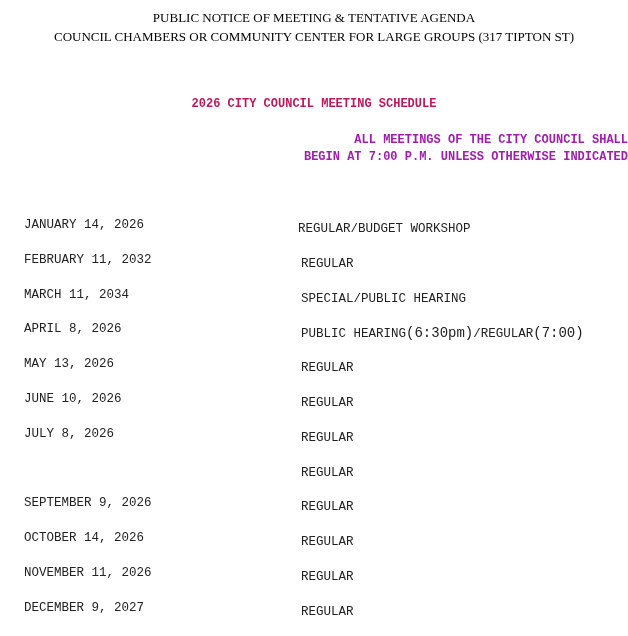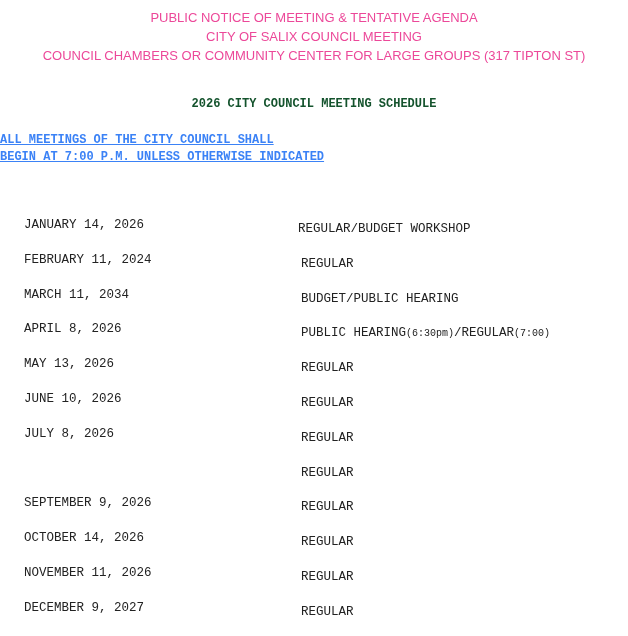--- a/index.html
+++ b/index.html
@@ -13,51 +13,50 @@
       position: relative;
       overflow: hidden;
       color: #1a1a1a;
     }
     .notice-header {
       position: absolute;
       top: 8px;
       left: 0;
       width: 628px;
       text-align: center;
-      font-family: Liberation Sans, sans-serif;
+      font-family: Liberation Serif, serif;
       font-size: 13px;
       line-height: 19px;
-      color: #ec4899;
+      color: #000000;
     }
     .notice-header div { white-space: nowrap; }
     .schedule-title {
       position: absolute;
       top: 96px;
       left: 0;
       width: 628px;
       text-align: center;
       font-family: "Liberation Mono", monospace;
       font-weight: bold;
       font-size: 12px;
       line-height: 16px;
-      color: #14532d;
+      color: #be185d;
       white-space: nowrap;
     }
     .schedule-note {
       position: absolute;
       top: 132px;
       left: 0;
       width: 628px;
-      text-align: left;
+      text-align: right;
       font-family: "Liberation Mono", monospace;
       font-weight: bold;
       font-size: 12px;
       line-height: 17px;
-      color: #3b82f6;
-      text-decoration: underline;
+      color: #a21caf;
     }
     .schedule-note div { white-space: nowrap; }
     .schedule-list {
       position: absolute;
       top: 217px;
       left: 0;
       width: 628px;
     }
     .schedule-row {
       position: relative;
@@ -72,50 +71,49 @@
       position: absolute;
       left: 24px;
       top: 0;
     }
     .schedule-type {
       position: absolute;
       left: 301px;
       top: 4px;
     }
     .schedule-type.first { left: 298px; }
-    .small { font-size: 10px; }
+    .small { font-size: 14px; }
   </style>
 </head>
 <body>
 
 <div class="notice-header">
   <div>PUBLIC NOTICE OF MEETING &amp; TENTATIVE AGENDA</div>
-  <div>CITY OF SALIX COUNCIL MEETING</div>
   <div>COUNCIL CHAMBERS OR COMMUNITY CENTER FOR LARGE GROUPS (317 TIPTON ST)</div>
 </div>
 
 <div class="schedule-title">2026 CITY COUNCIL MEETING SCHEDULE</div>
 
 <div class="schedule-note">
   <div>ALL MEETINGS OF THE CITY COUNCIL SHALL</div>
   <div>BEGIN AT 7:00 P.M. UNLESS OTHERWISE INDICATED</div>
 </div>
 
 <div class="schedule-list">
   <div class="schedule-row">
     <span class="schedule-date">JANUARY 14, 2026</span>
     <span class="schedule-type first">REGULAR/BUDGET WORKSHOP</span>
   </div>
   <div class="schedule-row">
-    <span class="schedule-date">FEBRUARY 11, 2024</span>
+    <span class="schedule-date">FEBRUARY 11, 2032</span>
     <span class="schedule-type">REGULAR</span>
   </div>
   <div class="schedule-row">
     <span class="schedule-date">MARCH 11, 2034</span>
-    <span class="schedule-type">BUDGET/PUBLIC HEARING</span>
+    <span class="schedule-type">SPECIAL/PUBLIC HEARING</span>
   </div>
   <div class="schedule-row">
     <span class="schedule-date">APRIL 8, 2026</span>
     <span class="schedule-type"><span>PUBLIC HEARING</span><span class="small">(6:30pm)</span><span>/REGULAR</span><span class="small">(7:00)</span></span>
   </div>
   <div class="schedule-row">
     <span class="schedule-date">MAY 13, 2026</span>
     <span class="schedule-type">REGULAR</span>
   </div>
   <div class="schedule-row">

